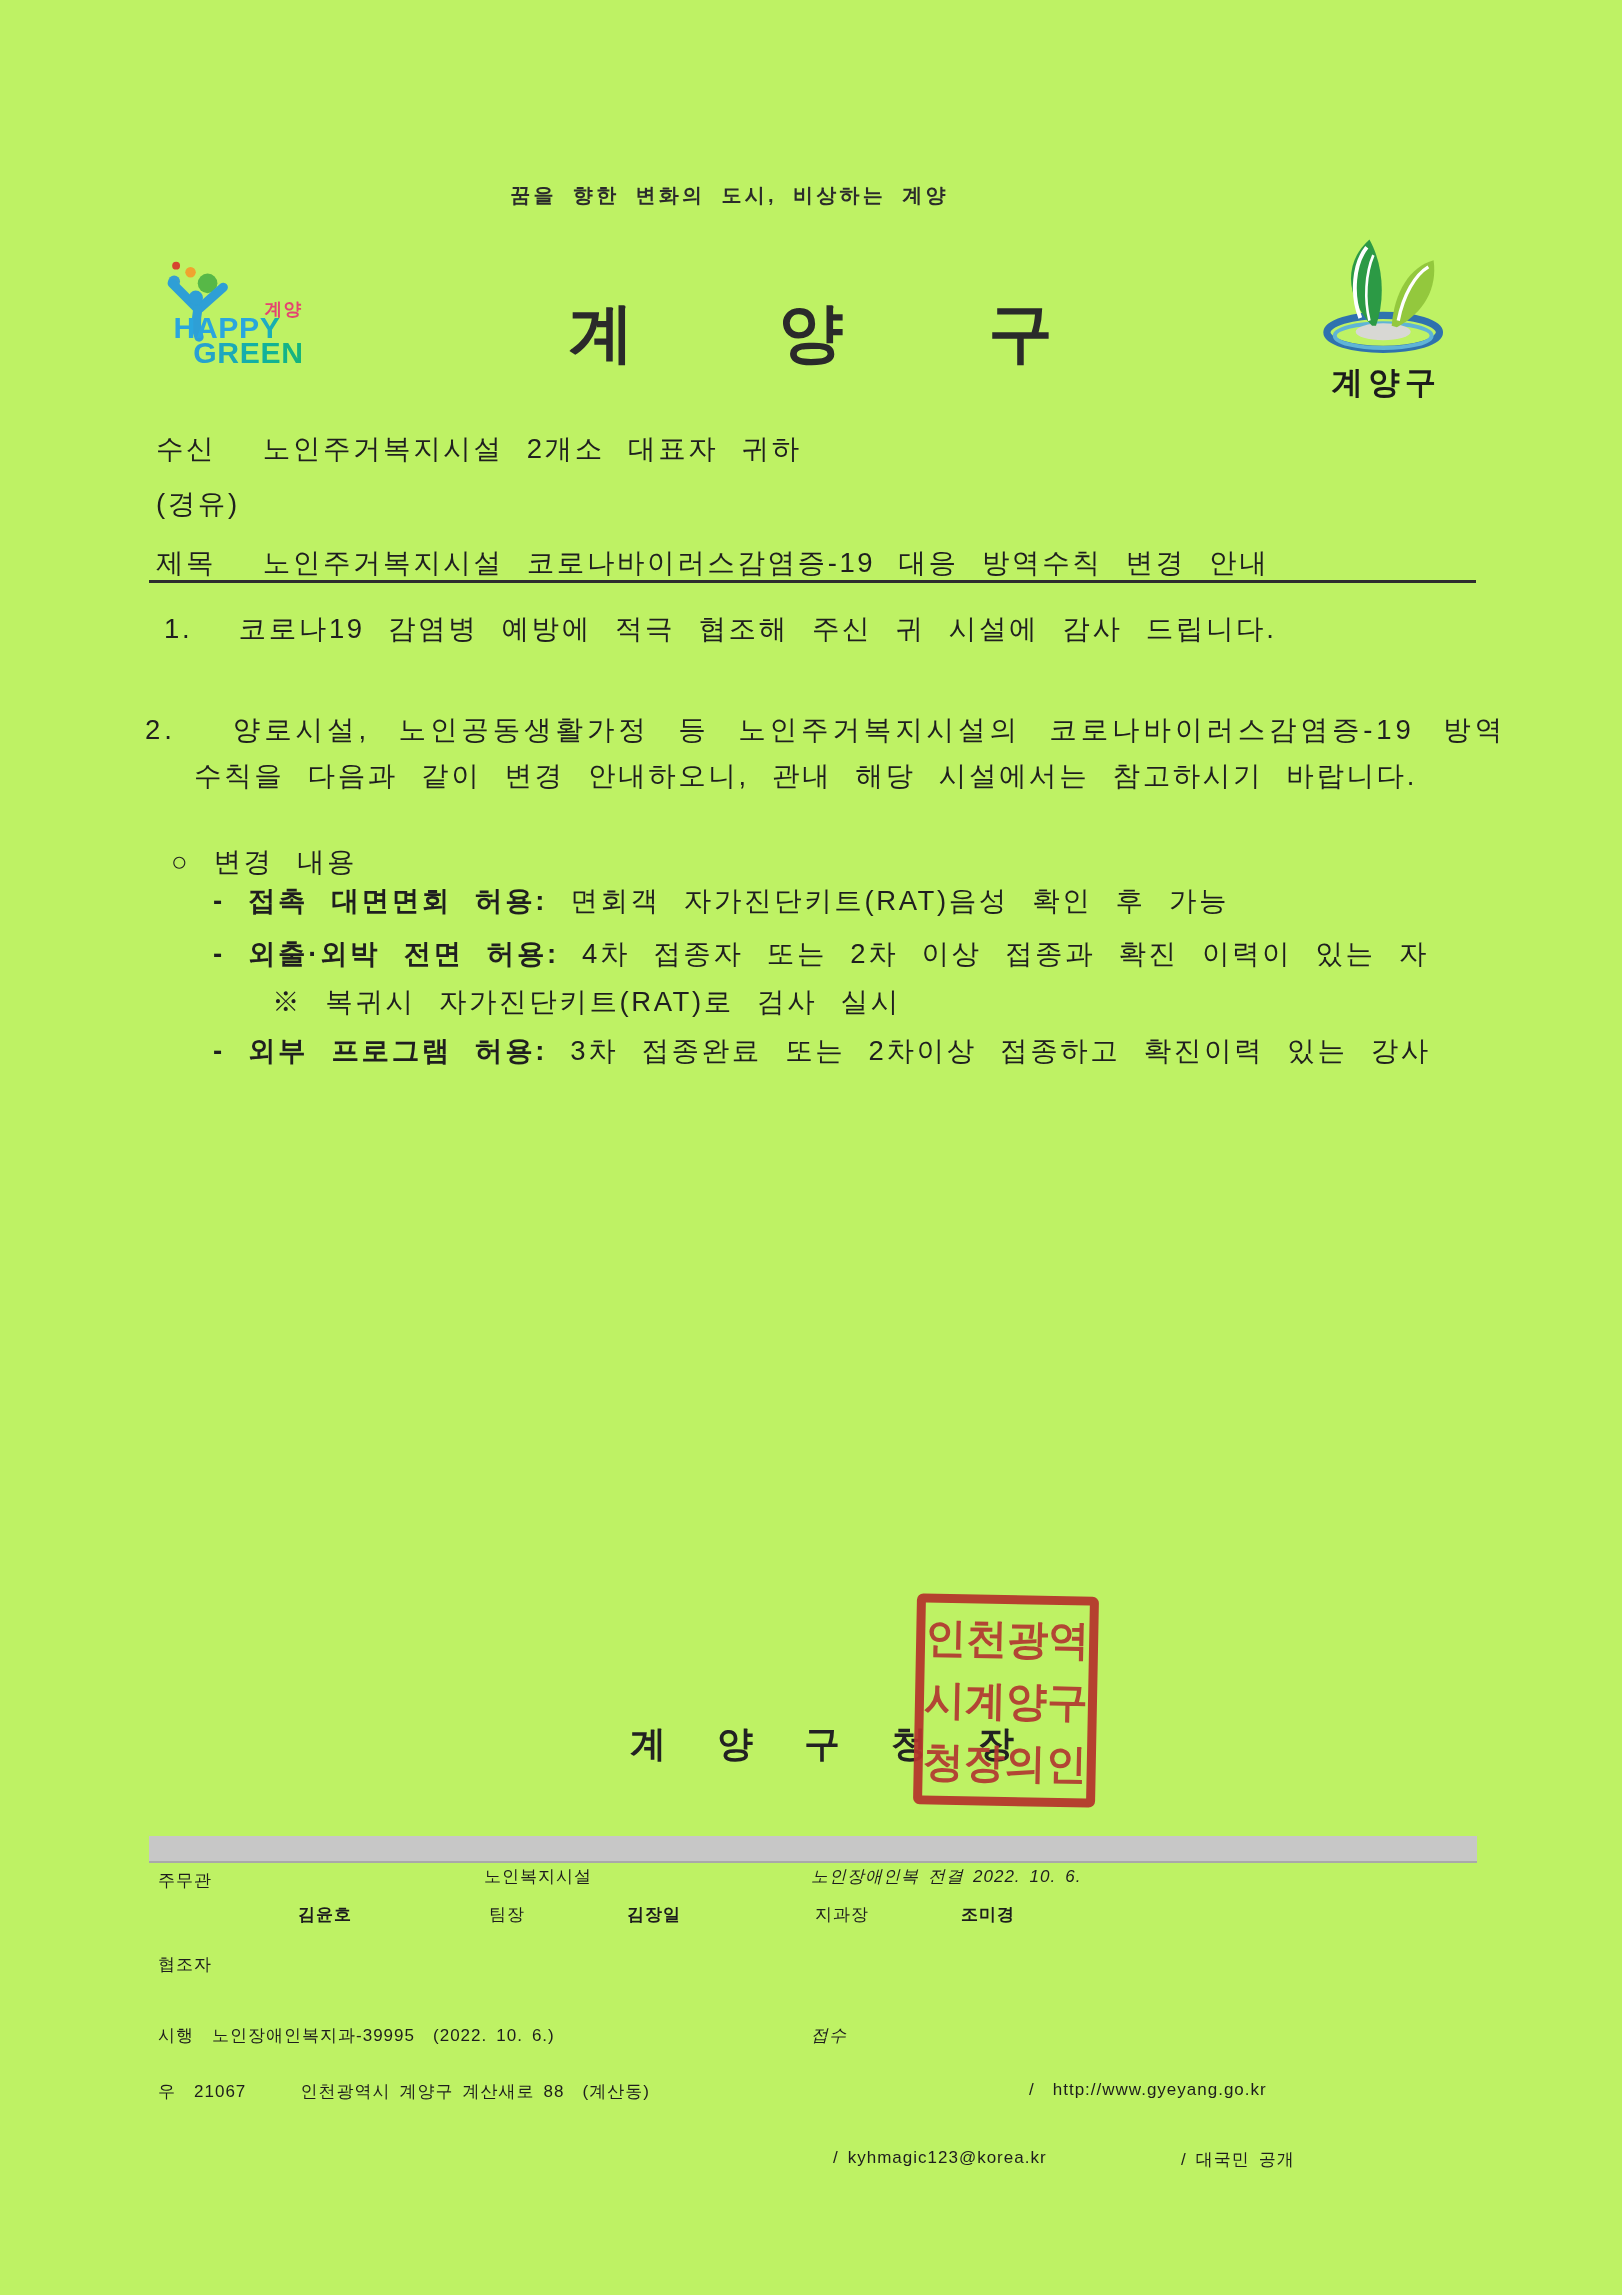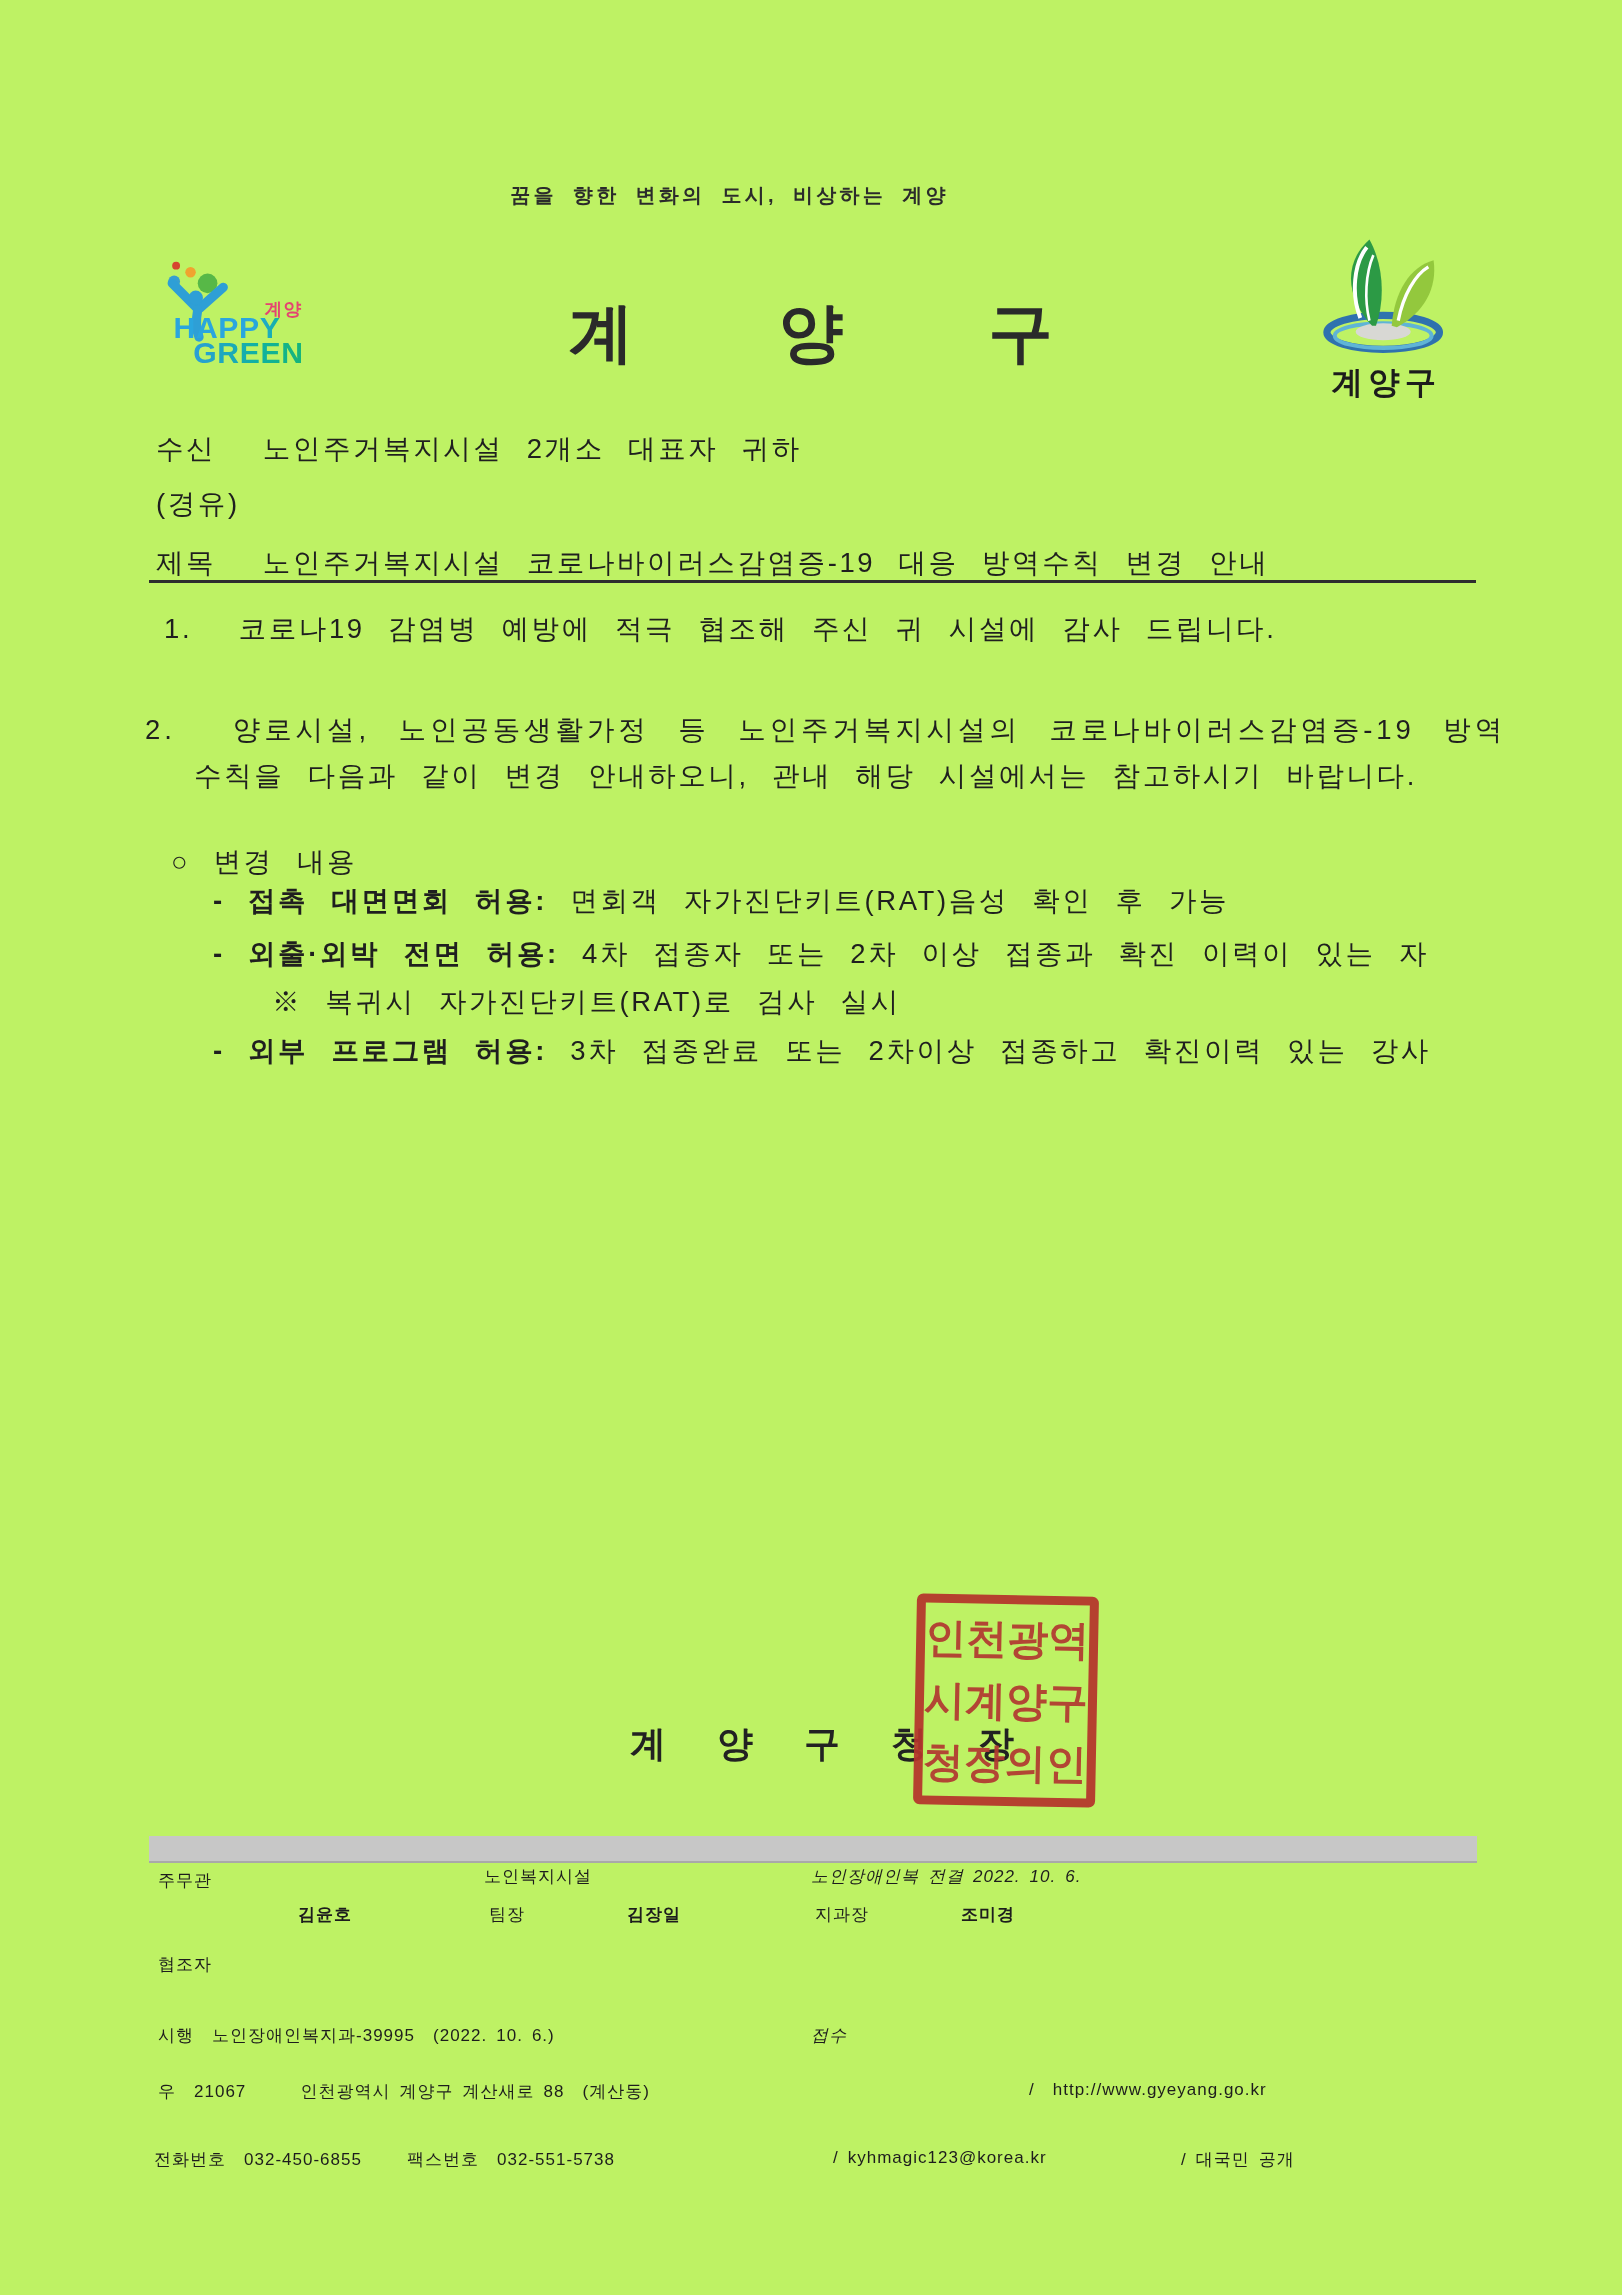--- a/index.html
+++ b/index.html
@@ -154,18 +154,17 @@
   <div class="abs f fname" style="top:1903px;left:961px;">조미경</div>
 
   <div class="abs f" style="top:1953px;left:158px;">협조자</div>
 
   <div class="abs f" style="top:2024px;left:158px;">시행  노인장애인복지과-39995  (2022. 10. 6.)</div>
   <div class="abs f" style="top:2024px;left:811px;font-style:italic;">접수</div>
 
   <div class="abs f" style="top:2080px;left:158px;">우  21067      인천광역시 계양구 계산새로 88  (계산동)</div>
   <div class="abs f" style="top:2080px;left:1029px;">/  http://www.gyeyang.go.kr</div>
 
-  <div class="abs f" style="top:2148px;left:154px;">전화번호  032-450-6855     팩스번호  032-551-5738</div>
   <div class="abs f" style="top:2148px;left:833px;">/ kyhmagic123@korea.kr</div>
   <div class="abs f" style="top:2148px;left:1181px;">/ 대국민 공개</div>
 
 </div>
 
 
 </body></html>

